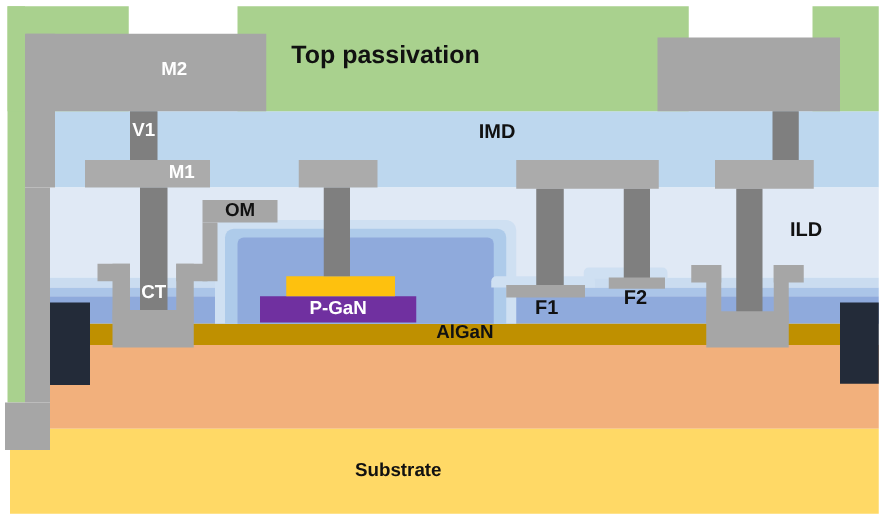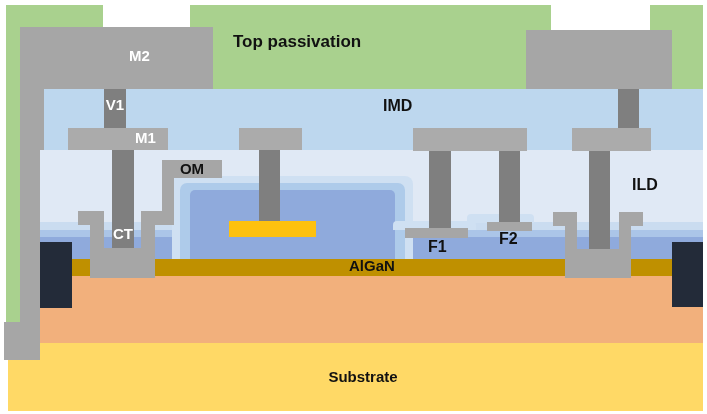--- a/index.html
+++ b/index.html
@@ -49,20 +49,23 @@
   <div class="abs" style="left:40px;top:242px;width:32px;height:66px;background:var(--navy);"></div>
   <div class="abs" style="left:672px;top:242px;width:31px;height:65px;background:var(--navy);"></div>
 
   <div class="abs" style="left:172px;top:176px;width:241px;height:83px;background:var(--moundOuter);border-radius:8px 8px 0 0;"></div>
   <div class="abs" style="left:180px;top:183px;width:225px;height:76px;background:var(--moundMid);border-radius:7px 7px 0 0;"></div>
   <div class="abs" style="left:190px;top:190px;width:205px;height:69px;background:var(--midblue);border-radius:5px 5px 0 0;"></div>
 
   <div class="abs" style="left:393px;top:221px;width:83px;height:9px;background:var(--moundOuter);border-radius:4px 4px 0 0;"></div>
   <div class="abs" style="left:467px;top:214px;width:67px;height:9px;background:var(--moundOuter);border-radius:4px 4px 0 0;"></div>
 
+  <div class="abs center" style="left:208px;top:237px;width:125px;height:21px;background:var(--purple);">
+    <span class="lbl white" style="position:static;font-size:15px;">P-GaN</span>
+  </div>
   <div class="abs" style="left:229px;top:221px;width:87px;height:16px;background:var(--gold);"></div>
 
   <div class="abs" style="left:6px;top:5px;width:14px;height:317px;background:var(--green);"></div>
   <div class="abs" style="left:6px;top:5px;width:97px;height:84px;background:var(--green);"></div>
   <div class="abs" style="left:190px;top:5px;width:361px;height:84px;background:var(--green);"></div>
   <div class="abs" style="left:650px;top:5px;width:53px;height:84px;background:var(--green);"></div>
 
   <div class="abs" style="left:21px;top:27px;width:192px;height:62px;background:var(--metal);"></div>
   <div class="abs" style="left:526px;top:30px;width:146px;height:59px;background:var(--metal);"></div>
   <div class="abs" style="left:20px;top:27px;width:24px;height:123px;background:var(--metal);"></div>
@@ -96,25 +99,25 @@
   <div class="abs" style="left:90px;top:211px;width:14px;height:47px;background:var(--metal);"></div>
   <div class="abs" style="left:141px;top:211px;width:14px;height:47px;background:var(--metal);"></div>
   <div class="abs" style="left:90px;top:248px;width:65px;height:30px;background:var(--metal);"></div>
 
   <div class="abs" style="left:553px;top:212px;width:24px;height:14px;background:var(--metal);"></div>
   <div class="abs" style="left:619px;top:212px;width:24px;height:14px;background:var(--metal);"></div>
   <div class="abs" style="left:565px;top:212px;width:12px;height:46px;background:var(--metal);"></div>
   <div class="abs" style="left:619px;top:212px;width:12px;height:46px;background:var(--metal);"></div>
   <div class="abs" style="left:565px;top:249px;width:66px;height:29px;background:var(--metal);"></div>
 
-  <span class="lbl" style="left:233px;top:33px;font-size:17px;">Top passivation</span>
+  <span class="lbl" style="left:233px;top:33px;font-size:20px;">Top passivation</span>
   <span class="lbl white" style="left:129px;top:48px;font-size:15px;">M2</span>
   <span class="lbl white" style="left:104px;top:97px;width:22px;text-align:center;font-size:15px;">V1</span>
   <span class="lbl white" style="left:135px;top:130px;font-size:15px;">M1</span>
   <span class="lbl" style="left:383px;top:97px;font-size:16px;">IMD</span>
   <span class="lbl white" style="left:108px;top:226px;width:30px;text-align:center;font-size:15px;">CT</span>
   <span class="lbl" style="left:632px;top:176px;font-size:16px;">ILD</span>
   <span class="lbl" style="left:428px;top:238px;font-size:16px;font-weight:600;">F1</span>
   <span class="lbl" style="left:499px;top:230px;font-size:16px;font-weight:600;text-align:center;">F2</span>
   <span class="lbl" style="left:325px;top:258px;font-size:15px;margin-left:24px;">AlGaN</span>
-  <span class="lbl" style="left:308px;top:369px;width:110px;text-align:center;font-size:15px;">Substrate</span>
+  <span class="lbl" style="left:284px;top:369px;width:110px;text-align:left;font-size:15px;">Substrate</span>
 
 </div>
 
 </body></html>

